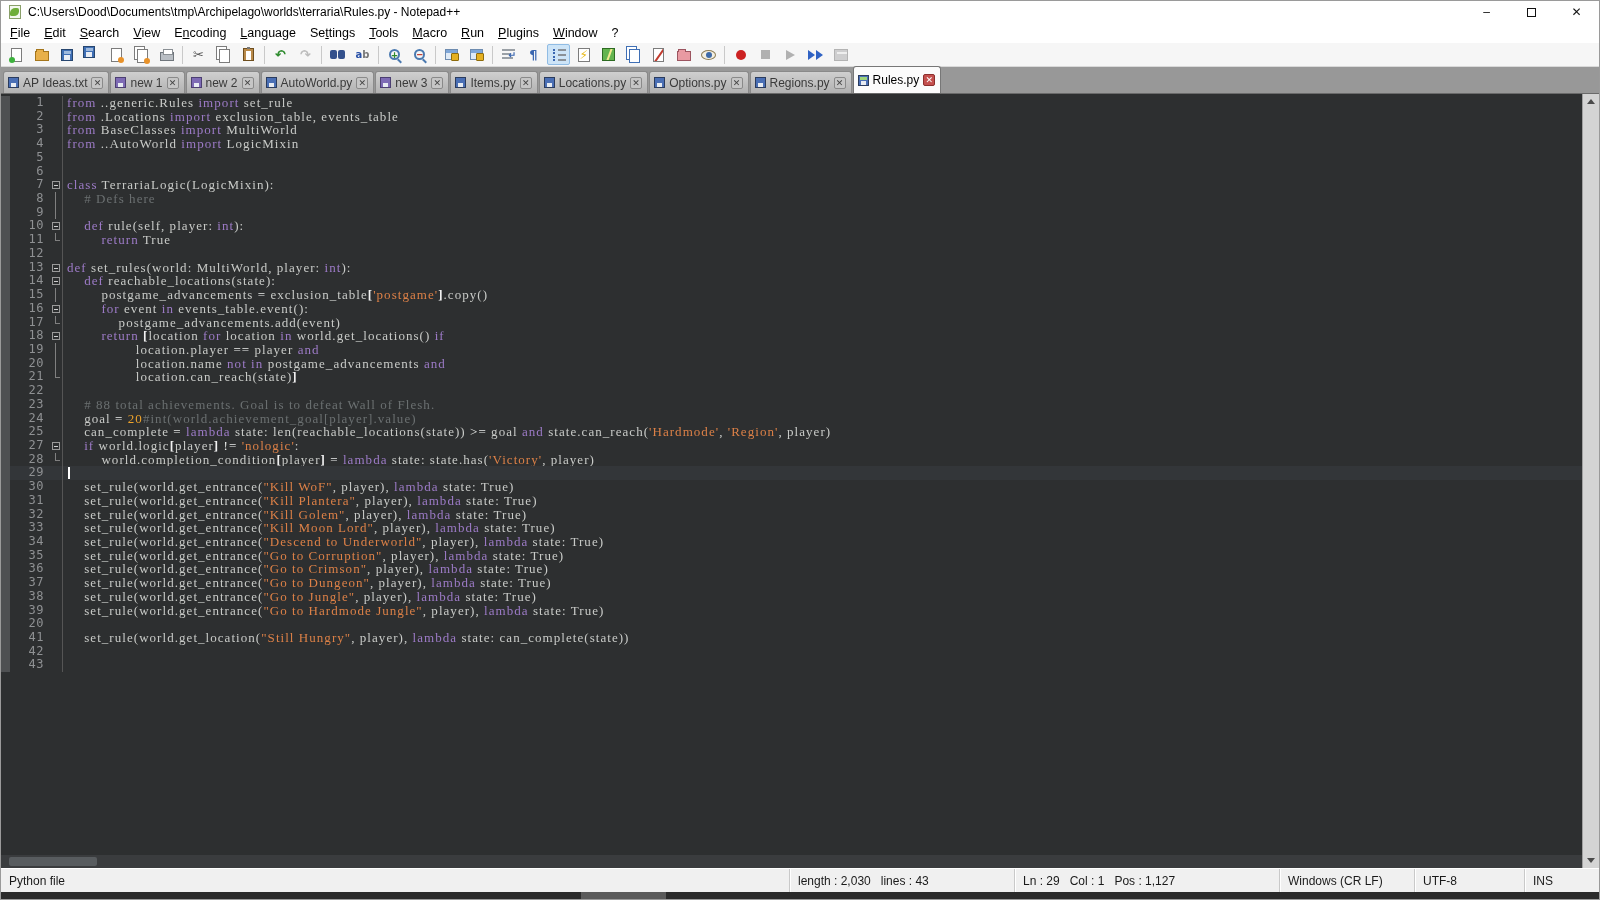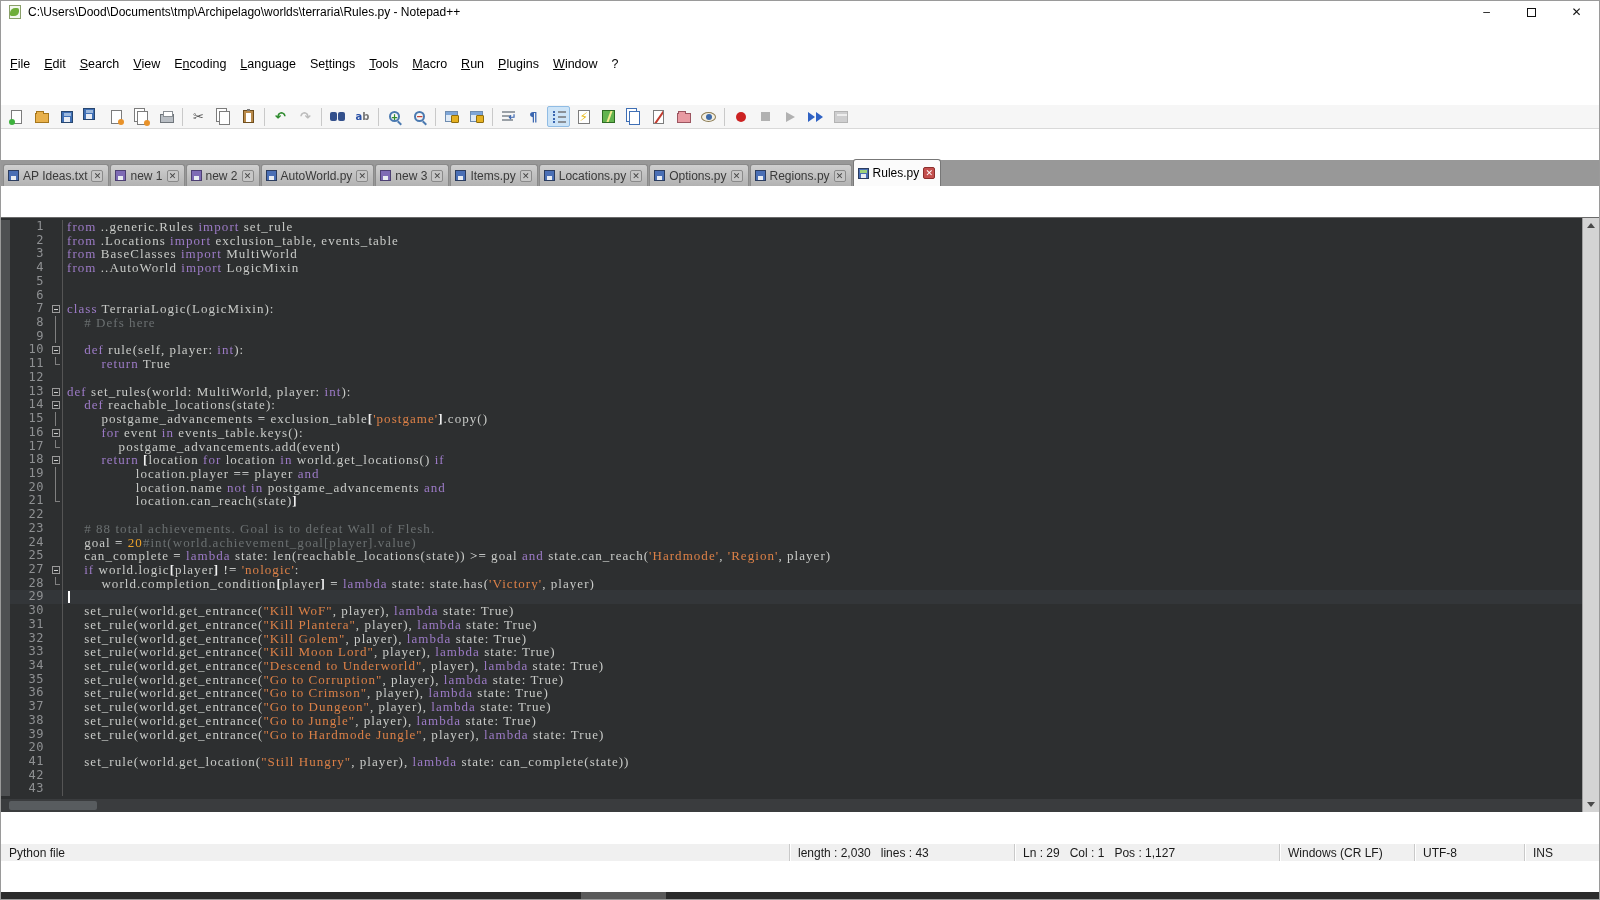--- a/index.html
+++ b/index.html
@@ -1,19 +1,19 @@
 <!DOCTYPE html>
 <html style="--kw: #9d7bc7; --str: #dd8147; --num: #eea32b; --com: #6b7071; --df: #c9cbc8; --op: #e8eae8;"><head>
 <meta charset="utf-8">
 <style>
   * { margin:0; padding:0; box-sizing:border-box; }
   html,body { width:1600px; height:900px; overflow:hidden;
     font-family:"Liberation Sans", sans-serif; background:#2d2f30; }
   .win { position:absolute; inset:0; border:1px solid #9a9a9a; background:#fff;
-    display:flex; flex-direction:column;gap:31px; }
+    display:flex; flex-direction:column; }
 
   
   .titlebar { height:22px; background:#ffffff; display:flex; align-items:center;
     font-size:12px; color:#000; flex:0 0 auto; }
   .app-icon { width:16px; height:16px; margin:0 5px 0 6px; position:relative; }
   .app-icon .page { position:absolute; inset:1px 2px; background:#f4f8f0; border:1px solid #8aa06a; }
   .app-icon .cham { position:absolute; left:3px; top:4px; width:9px; height:8px;
     background:#6fae3a; border-radius:60% 20% 55% 20%; }
   .title-text { flex:1; white-space:nowrap; overflow:hidden; }
   .win-btns { display:flex; height:100%; }
@@ -136,21 +136,21 @@
   .vscroll { width:17px; flex:0 0 auto; background:#d4d4d4; border-left:1px solid #a0a0a0;
     display:flex; flex-direction:column; justify-content:space-between; align-items:center; }
   .varrow { width:15px; height:15px; display:flex; align-items:center; justify-content:center; }
   .varrow i { width:0; height:0; display:block; }
   .varrow.up i { border-left:4px solid transparent; border-right:4px solid transparent; border-bottom:5px solid #4a4a4a; }
   .varrow.down i { border-left:4px solid transparent; border-right:4px solid transparent; border-top:5px solid #4a4a4a; }
   .hscroll { height:13px; flex:0 0 auto; background:#3a3c3e; position:relative; }
   .hthumb { position:absolute; left:8px; top:2px; width:88px; height:9px; background:#585c5f; border-radius:2px; }
 
   
-  .statusbar { height:18px; background:#f0f0f0; border-top:1px solid #ffffff; display:flex;
+  .statusbar { height:24px; background:#f0f0f0; border-top:1px solid #ffffff; display:flex;
     align-items:center; font-size:12px; color:#1a1a1a; flex:0 0 auto; }
   .st-cell { height:100%; display:flex; align-items:center; padding:0 8px;
     border-left:1px solid #c9c9c9; box-shadow:inset 1px 0 0 #ffffff; white-space:pre; }
   .st-cell:first-child { border-left:none; box-shadow:none; flex:1 1 auto; }
 
   .bottomstrip { height:7px; background:#2b2b2b; position:relative; flex:0 0 auto; }
   .bottomseg { position:absolute; left:580px; top:0; width:85px; height:7px; background:#5a5a5a; }
 </style>
 </head>
 <body>
@@ -492,21 +492,21 @@
               <span class="fold-pipe"></span>
             </span>
             <span class="codetext"><span>        postgame_advancements </span><span class="tk-o">=</span><span> exclusion_table</span><span class="tk-b">[</span><span class="tk-s">'postgame'</span><span class="tk-b">]</span><span>.copy()</span></span>
           </div>
           <div class="line">
             <span class="bm"></span>
             <span class="ln">16</span>
             <span class="foldcol">
               <span class="fold-box"></span>
             </span>
-            <span class="codetext"><span>        </span><span class="tk-k">for</span><span> event </span><span class="tk-k">in</span><span> events_table.keys():</span></span>
+            <span class="codetext"><span>        </span><span class="tk-k">for</span><span> event </span><span class="tk-k">in</span><span> events_table.event():</span></span>
           </div>
           <div class="line">
             <span class="bm"></span>
             <span class="ln">17</span>
             <span class="foldcol">
               <span class="fold-end"></span>
             </span>
             <span class="codetext"><span>            postgame_advancements.add(event)</span></span>
           </div>
           <div class="line">

